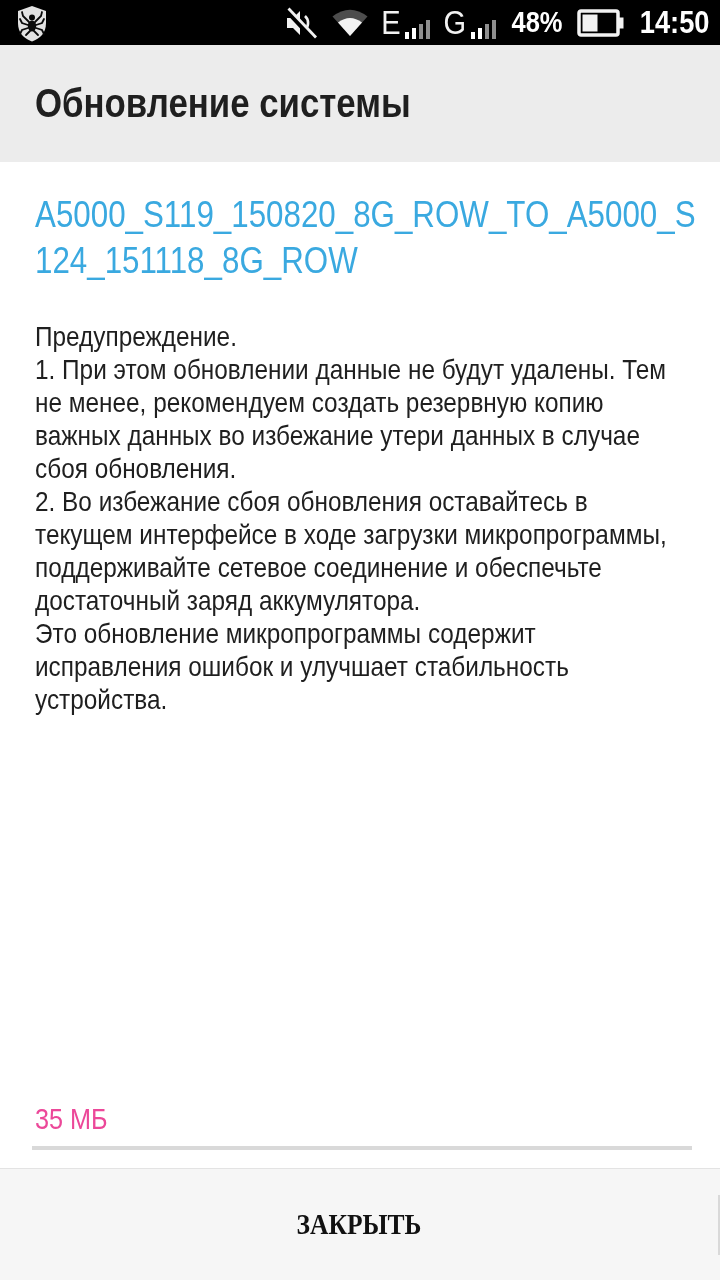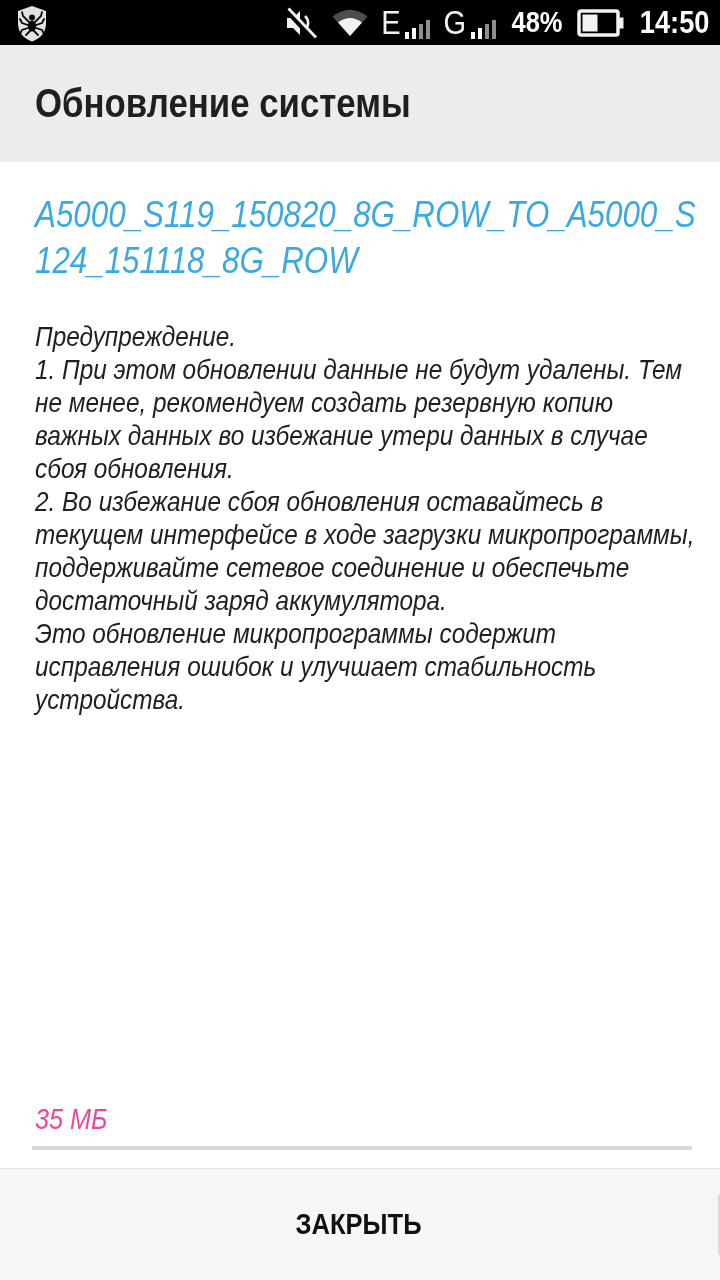--- a/index.html
+++ b/index.html
@@ -34,21 +34,21 @@
   .app-header {
     position:absolute; top:45px; left:0; right:0; height:117px;
     background:#ececec; display:flex; align-items:center;
   }
   .app-header h1 {
     margin-left:35px; font-size:40px; font-weight:700;
     color:#1f1f1f; white-space:nowrap;
   }
 
   
-  .content { position:absolute; top:162px; left:0; right:0; height:1005px; background:#fff;font-style:italic; }
+  .content { position:absolute; top:162px; left:0; right:0; height:1005px; background:#fff; }
   .package-link {
     position:absolute; top:30px; left:35px; width:800px;
     font-size:36px; line-height:46px; font-weight:400;
     color:#3aa9e0; white-space:pre-line; cursor:pointer;
   }
   .description {
     position:absolute; top:158px; left:35px; width:800px;
     font-size:28px; line-height:33px; color:#1f1f1f;
     white-space:pre-line;
   }
@@ -63,21 +63,21 @@
 
   
   .bottom-bar {
     position:absolute; left:0; right:0; bottom:0; height:112px;
     background:#f6f6f6; border-top:1px solid #e3e3e3;
     display:flex; align-items:stretch;
   }
   .bar-btn {
     flex:1; display:flex; align-items:center; justify-content:center;
     font-size:29px; font-weight:700; color:#111; cursor:pointer;
-    -webkit-user-select:none; user-select:none;
+    -webkit-user-select:none; user-select:none;font-family:Liberation Serif, serif;
   }
   .bar-divider { width:2px; height:60px; background:#d9d9d9; align-self:center; }
 </style>
 </head>
 <body>
 
 <div class="screen">
 
   <div class="status-bar">
     <span class="icon-wrap">

